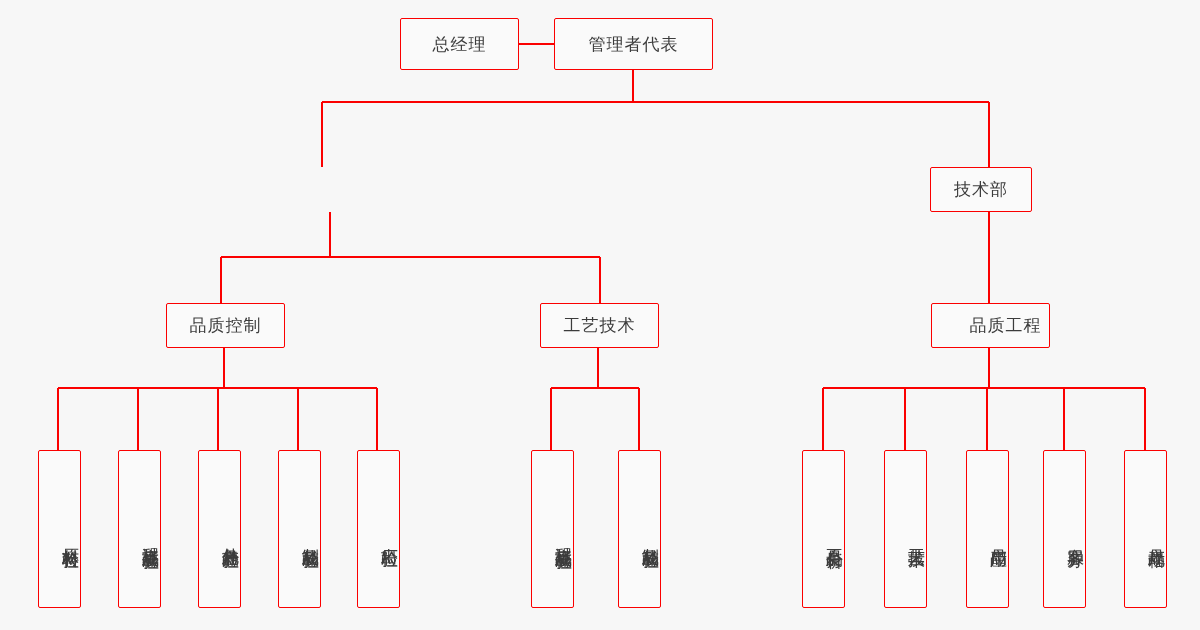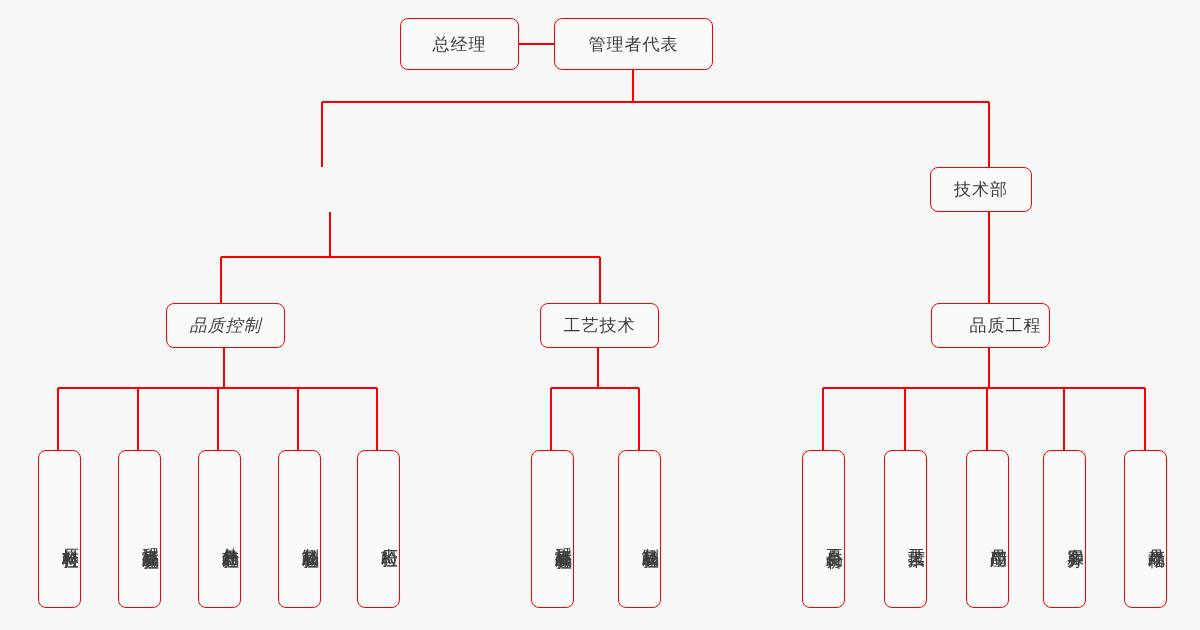--- a/index.html
+++ b/index.html
@@ -24,21 +24,21 @@
     top: 0;
     width: 1200px;
     height: 630px;
     pointer-events: none;
   }
   .node {
     position: absolute;
     box-sizing: border-box;
     background: #fafafa;
     border: 1.6px solid #fb0000;
-    border-radius: 8px;
+    border-radius: 2px;
     display: flex;
     align-items: center;
     justify-content: center;
     color: #3c3c3c;
     z-index: 2;
   }
   .node.horizontal {
     font-size: 17px;
     letter-spacing: 1px;
     line-height: 1;
@@ -107,21 +107,21 @@
     <span class="label">总经理</span>
   </div>
   <div class="node horizontal" id="n-rep" style="left: 554px; top: 18px; width: 159px; height: 52px;">
     <span class="label">管理者代表</span>
   </div>
 
   <div class="node horizontal" id="n-techdept" style="left: 930px; top: 167px; width: 102px; height: 45px;">
     <span class="label">技术部</span>
   </div>
 
-  <div class="node horizontal" id="n-qctrl" style="left: 166px; top: 303px; width: 119px; height: 45px; font-style: italic;">
+  <div class="node horizontal" id="n-qctrl" style="left: 166px; top: 303px; width: 119px; height: 45px;">
     <span class="label">品质控制</span>
   </div>
   <div class="node horizontal" id="n-qmgmt" style="left: 540px; top: 303px; width: 119px; height: 45px;">
     <span class="label">工艺技术</span>
   </div>
   <div class="node horizontal" id="n-qeng" style="left: 931px; top: 303px; width: 119px; height: 45px; padding-left: 30px;">
     <span class="label">品质工程</span>
   </div>
 
   <div id="leaf-group-qc">

